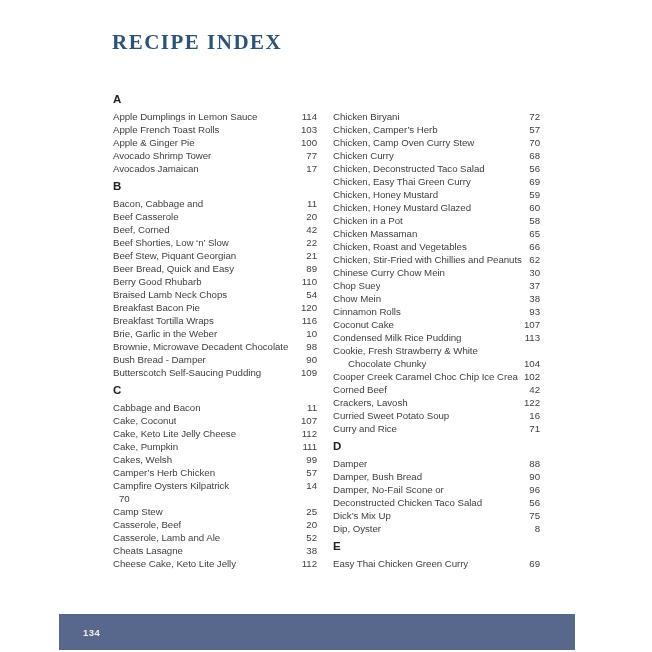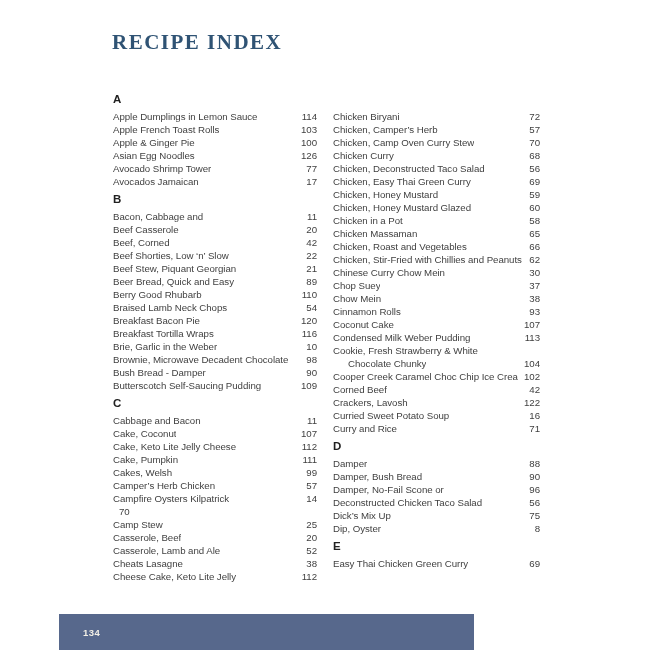--- a/index.html
+++ b/index.html
@@ -49,21 +49,21 @@
     justify-content: space-between;
     white-space: nowrap;
   }
   .entry .entry-name { flex: 0 1 auto; overflow: hidden; }
   .entry .entry-page { flex: 0 0 auto; padding-left: 6px; text-align: right; }
   .entry.indent .entry-name { padding-left: 15px; }
   .footer-bar {
     position: absolute;
     left: 59px;
     top: 614px;
-    width: 415px;
+    width: 516px;
     height: 36px;
     background: var(--footer-bar-color, #57688C);
     display: flex;
     align-items: center;
   }
   .folio {
     padding-left: 24px;
     font-size: 9.5px;
     font-weight: 700;
     letter-spacing: 0.5px;
@@ -83,24 +83,20 @@
       </div>
       <div class="entry">
         <span class="entry-name">Apple French Toast Rolls</span>
         <span class="entry-page">103</span>
       </div>
       <div class="entry">
         <span class="entry-name">Apple &amp; Ginger Pie</span>
         <span class="entry-page">100</span>
       </div>
       <div class="entry">
-        <span class="entry-name">Asian Egg Noodles</span>
-        <span class="entry-page">126</span>
-      </div>
-      <div class="entry">
         <span class="entry-name">Avocado Shrimp Tower</span>
         <span class="entry-page">77</span>
       </div>
       <div class="entry">
         <span class="entry-name">Avocados Jamaican</span>
         <span class="entry-page">17</span>
       </div>
       <div class="section-heading">B</div>
       <div class="entry">
         <span class="entry-name">Bacon, Cabbage and</span>
@@ -274,21 +270,21 @@
       </div>
       <div class="entry">
         <span class="entry-name">Cinnamon Rolls</span>
         <span class="entry-page">93</span>
       </div>
       <div class="entry">
         <span class="entry-name">Coconut Cake</span>
         <span class="entry-page">107</span>
       </div>
       <div class="entry">
-        <span class="entry-name">Condensed Milk Weber Pudding</span>
+        <span class="entry-name">Condensed Milk Rice Pudding</span>
         <span class="entry-page">113</span>
       </div>
       <div class="entry">
         <span class="entry-name">Cookie, Fresh Strawberry &amp; White</span>
         <span class="entry-page"></span>
       </div>
       <div class="entry indent">
         <span class="entry-name">Chocolate Chunky</span>
         <span class="entry-page">104</span>
       </div>

